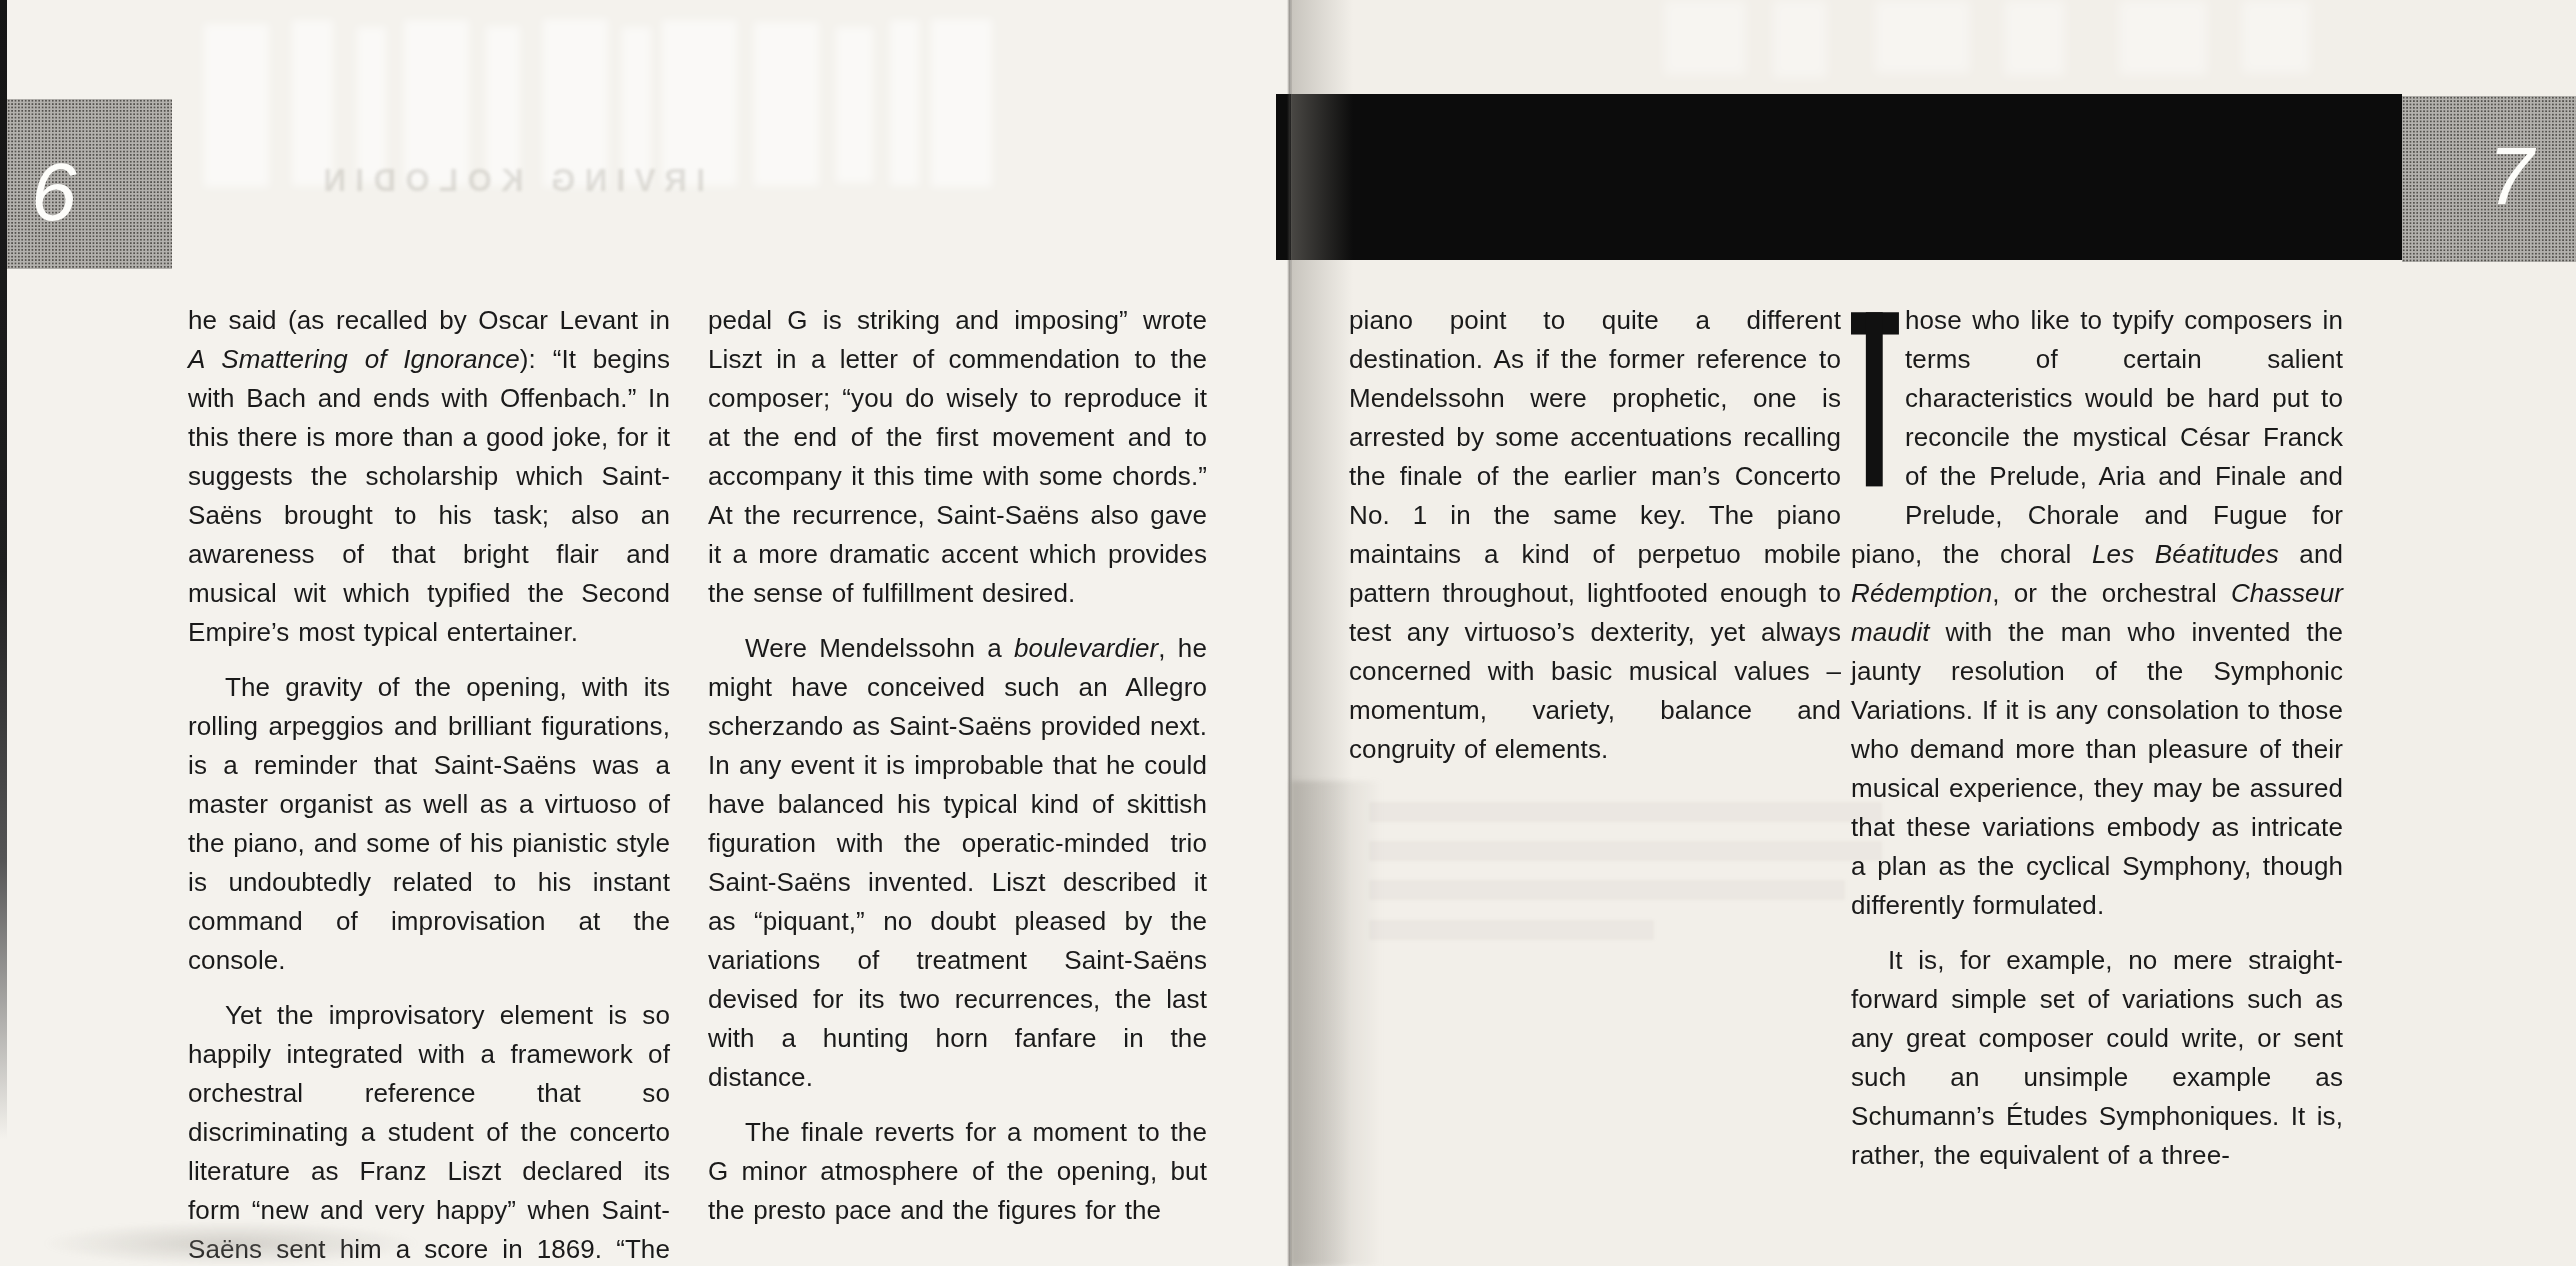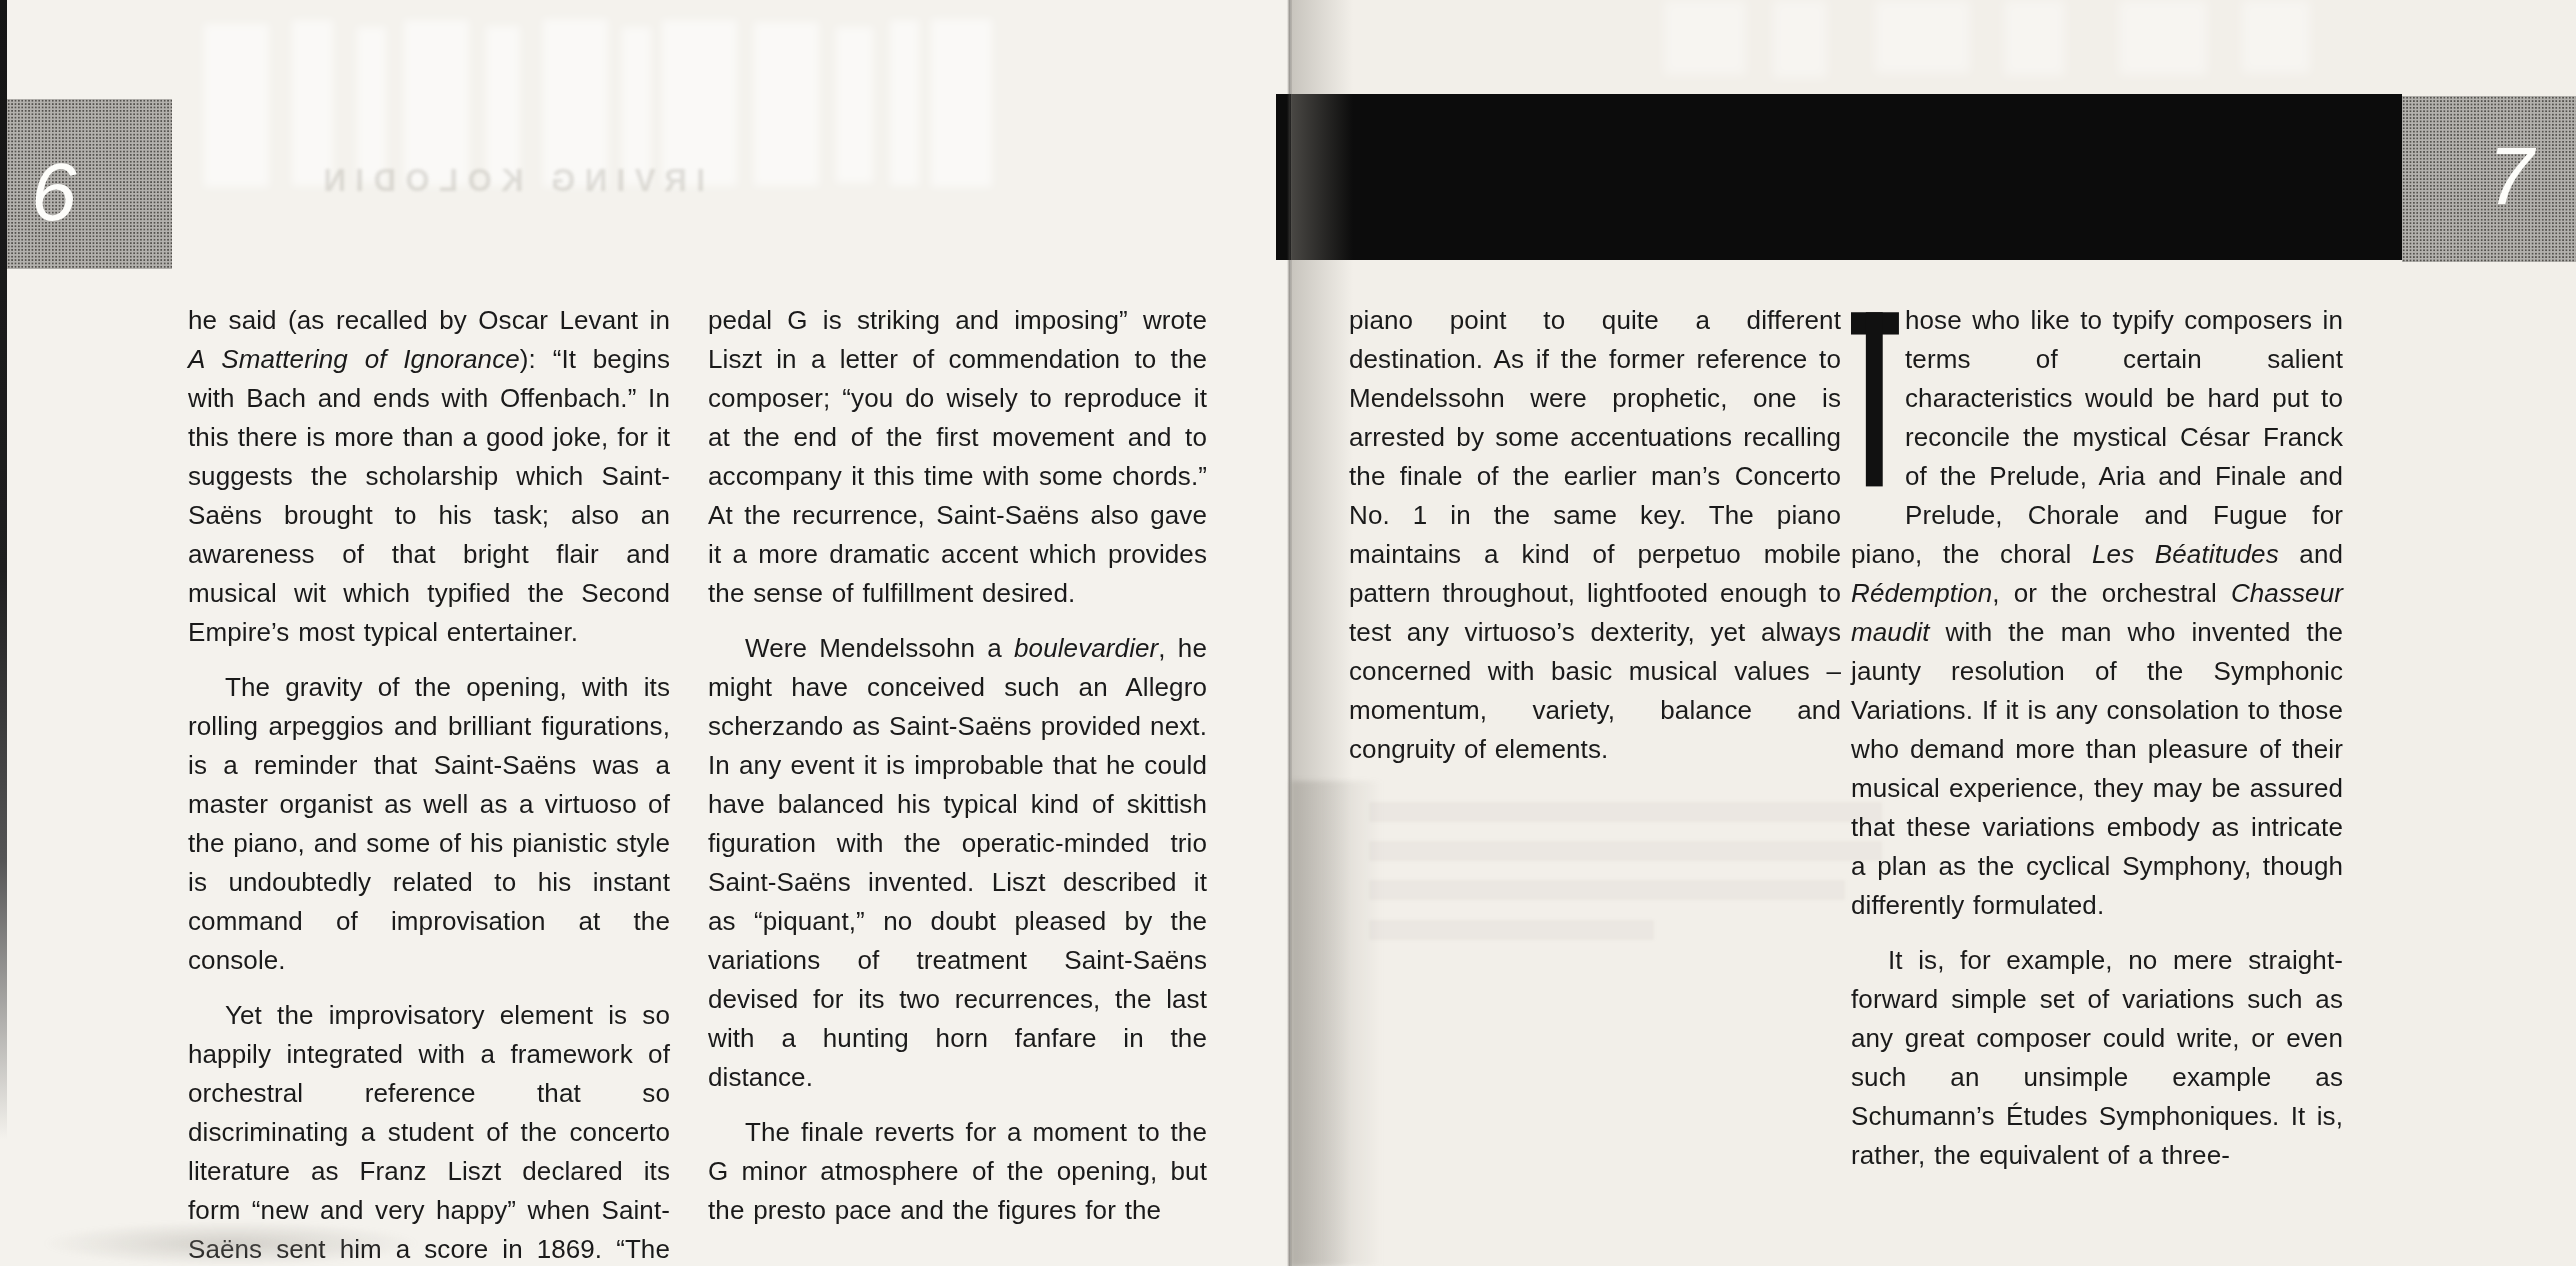--- a/index.html
+++ b/index.html
@@ -141,21 +141,21 @@
 <div class="gline" style="left:1369px;top:920px;width:285px;height:20.4px;"></div>
 
 <div id="col4" class="col">
   <p><span id="dropcap-box">
         <svg width="54" height="198" viewBox="0 0 80 292" xmlns="http://www.w3.org/2000/svg">
           <rect x="0" y="16" width="71" height="33" fill="#111"></rect>
           <rect x="22" y="16" width="25" height="258" fill="#111"></rect>
         </svg>
         <span class="visually-hidden">T</span>
       </span><span>hose who like to typify composers in terms of certain salient characteristics would be hard put to reconcile the mystical César Franck of the Prelude, Aria and Finale and Prelude, Chorale and Fugue for piano, the choral </span><span class="it">Les Béatitudes</span><span> and </span><span class="it">Rédemption</span><span>, or the orchestral </span><span class="it">Chasseur maudit</span><span> with the man who invented the jaunty resolution of the Symphonic Variations. If it is any consolation to those who demand more than pleasure of their musical experience, they may be assured that these variations embody as intricate a plan as the cyclical Symphony, though differently formulated.</span></p>
-  <p class="ind">It is, for example, no mere straight-forward simple set of variations such as any great composer could write, or even such an unsimple example as Schumann’s Études Symphoniques. It is, rather, the equivalent of a three-</p>
+  <p class="ind">It is, for example, no mere straight-forward simple set of variations such as any great composer could write, or sent such an unsimple example as Schumann’s Études Symphoniques. It is, rather, the equivalent of a three-</p>
 </div>
 
 <div id="left-edge"></div>
 <div id="gutter-line"></div>
 <div id="gutter-shadow"></div>
 <div id="gutter-shadow-bottom"></div>
 <div id="bottom-smudge"></div>
 
 
 </body></html>

